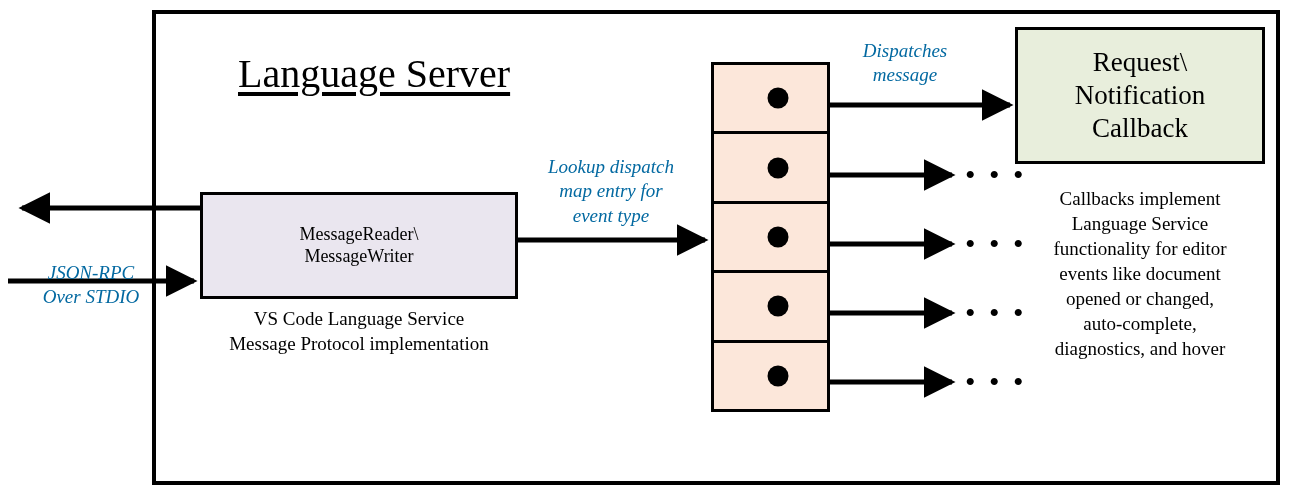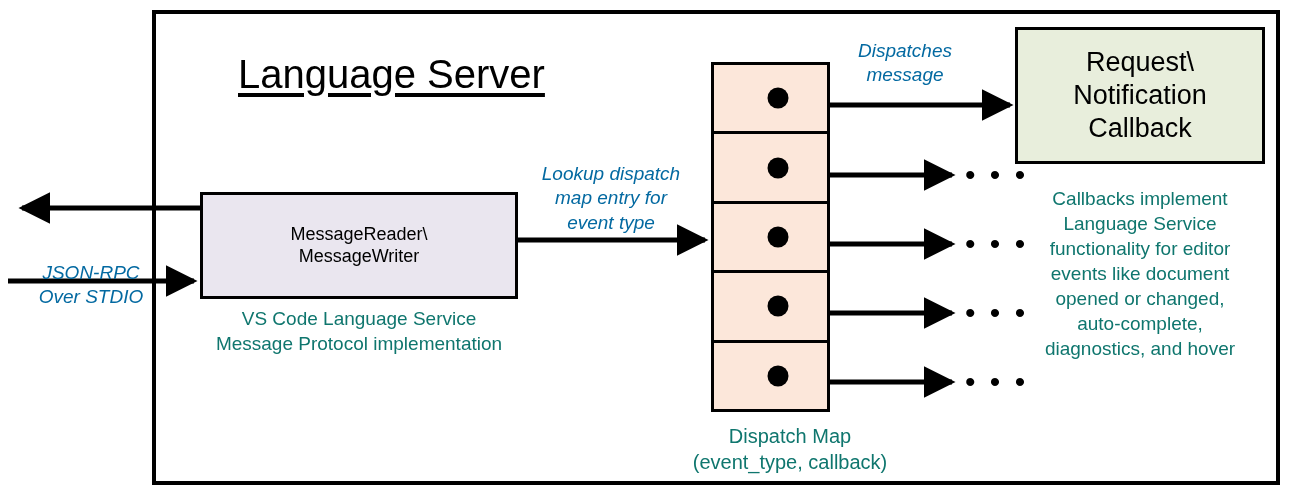--- a/index.html
+++ b/index.html
@@ -5,21 +5,21 @@
   html, body {
     margin: 0;
     padding: 0;
     background: #ffffff;
   }
   #canvas {
     position: relative;
     width: 1291px;
     height: 494px;
     background: #ffffff;
-    font-family: Liberation Sans, sans-serif;
+    font-family: Liberation Serif, serif;
     overflow: hidden;
   }
 
   
   .outer-frame {
     position: absolute;
     left: 152px;
     top: 10px;
     width: 1128px;
     height: 475px;
@@ -71,21 +71,21 @@
     width: 250px;
     height: 137px;
     background: #E8EEDC;
     font-size: 27px;
   }
 
   
   .caption {
     position: absolute;
     text-align: center;
-    color: #0f766e;
+    color: #000000;
     font-size: 19px;
     line-height: 1.3;
     white-space: pre-line;
   }
   #reader-caption {
     left: 198px;
     top: 307px;
     width: 322px;
   }
   #dispatch-caption {
@@ -116,21 +116,20 @@
     top: 223px;
     width: 150px;
     font-size: 19px;
     margin-top: 38px;
   }
   #label-lookup {
     left: 516px;
     top: 155px;
     width: 190px;
     font-size: 19px;
-    margin-top: 7px;
   }
   #label-dispatches {
     left: 830px;
     top: 39px;
     width: 150px;
     font-size: 19px;
   }
 
   
   #dispatch-map {
@@ -249,22 +248,20 @@
     <div class="map-row">
       <span class="map-dot"></span>
     </div>
     <div class="map-row">
       <span class="map-dot"></span>
     </div>
     <div class="map-row">
       <span class="map-dot"></span>
     </div>
   </div>
-  <div class="caption" id="dispatch-caption">Dispatch Map
-(event_type, callback)</div>
 
   <div class="ellipsis" style="left:965px; top:175px;">• • •</div>
   <div class="ellipsis" style="left:965px; top:244px;">• • •</div>
   <div class="ellipsis" style="left:965px; top:313px;">• • •</div>
   <div class="ellipsis" style="left:965px; top:382px;">• • •</div>
 
   <div class="node-box" id="callback-box">
     <div class="node-label">Request\
 Notification
 Callback</div>

